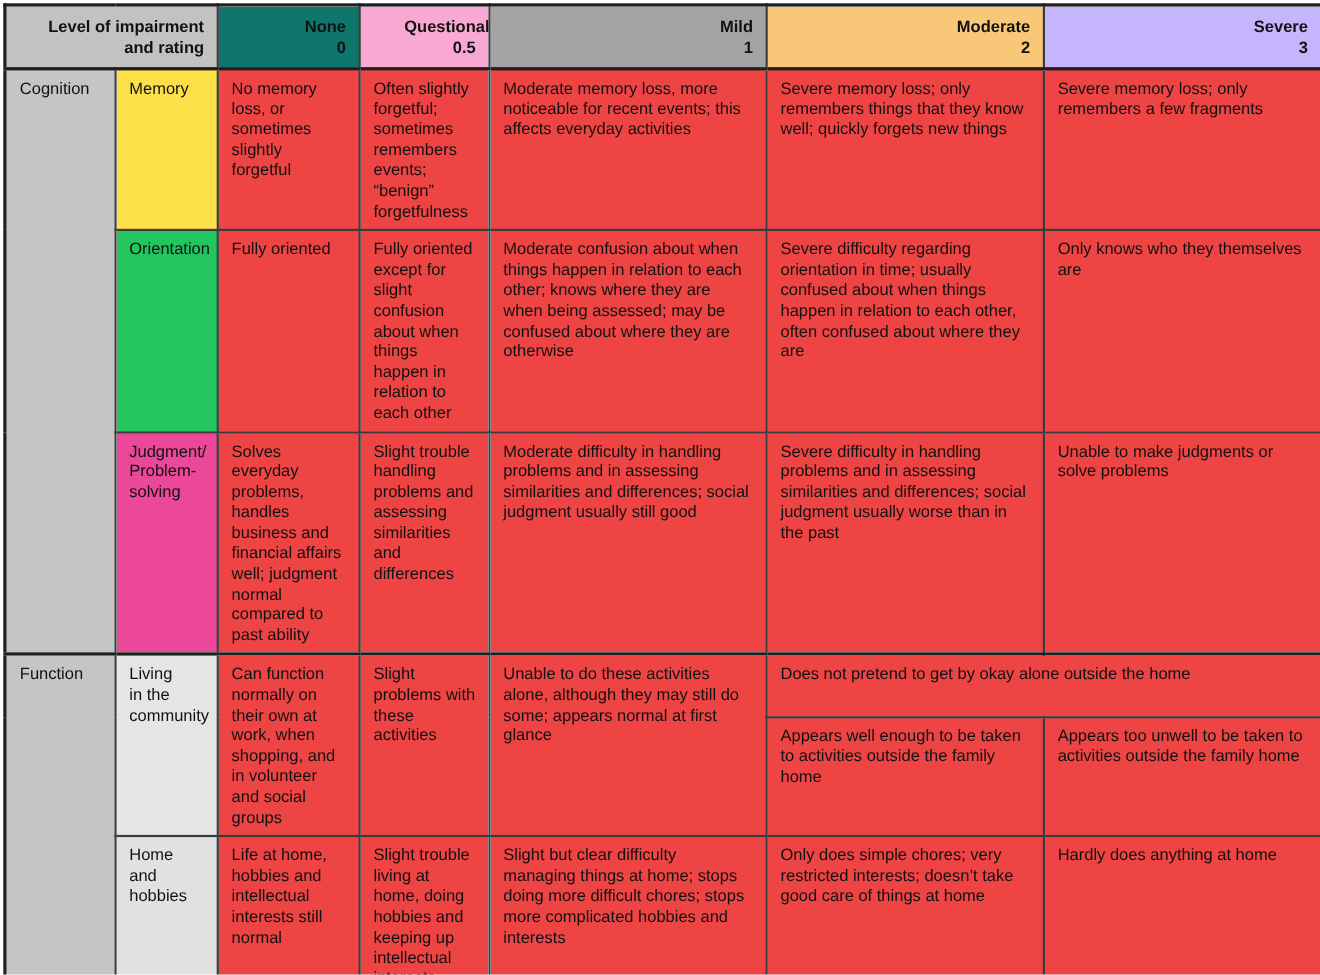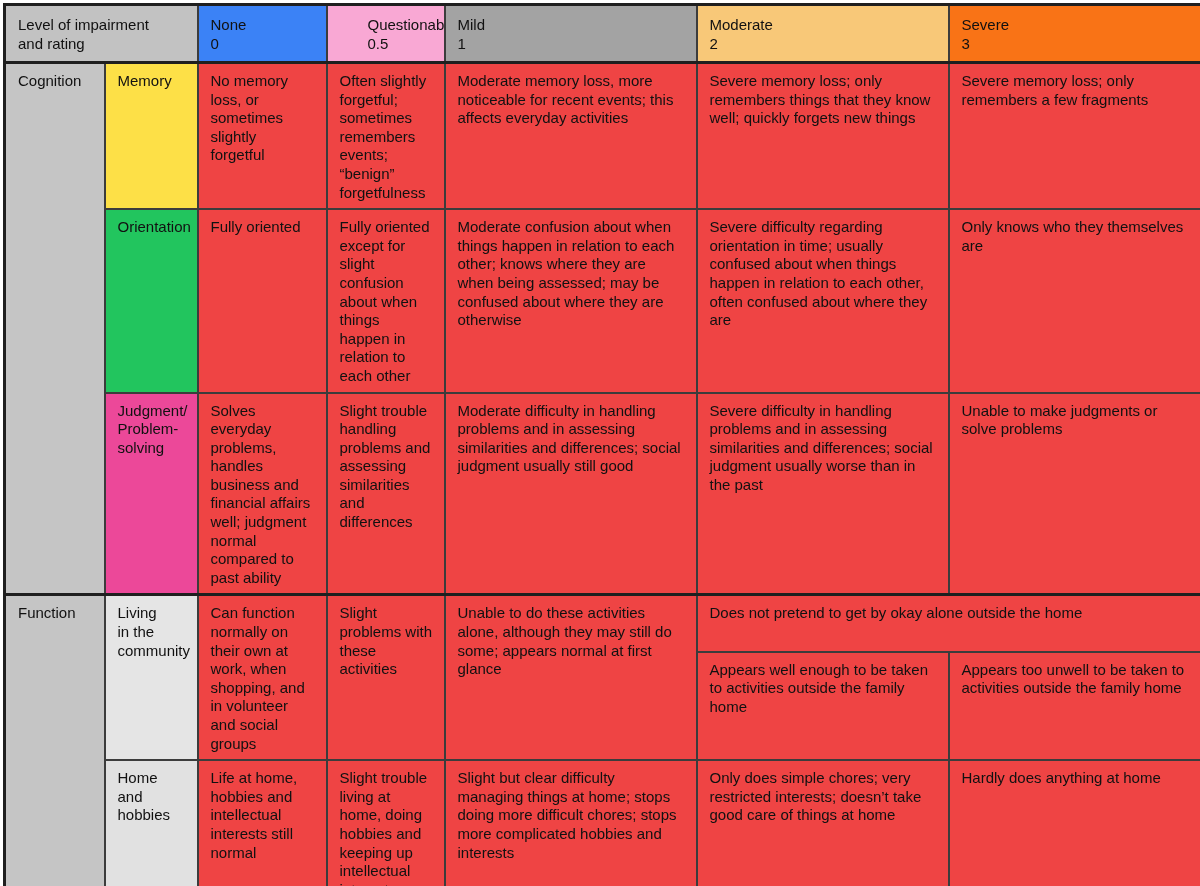--- a/index.html
+++ b/index.html
@@ -30,22 +30,23 @@
     text-align: left;
     padding: 8px 11px 6px 12px;
     line-height: 1.24;
     overflow: hidden;
     box-sizing: border-box;
     font-weight: normal;
   }
   
   tr.hdr th {
     vertical-align: middle;
-    font-weight: normal;
+    font-weight: bold;
     border-bottom: 3px solid #1f1f1f;
+    text-align: right;
   }
   th.corner { white-space: pre-line; }
   
   td.group {
     vertical-align: middle;
     font-weight: bold;
     text-align: left;
     padding-left: 13px;
   }
   
@@ -70,37 +71,37 @@
     <col style="width:118px">
     <col style="width:252px">
     <col style="width:252px">
     <col style="width:253px">
   </colgroup>
 
   <tbody>
         <tr class="hdr" style="height:58px">
     <th class="corner" colspan="2" style="background-color: rgb(194, 194, 194);">Level of impairment
 and rating</th>
-    <th style="background-color: #3b82f6;">
+    <th style="background-color: #0f766e;">
       <div>None</div>
       <div>0</div>
     </th>
     <th style="background-color: #f9a8d4; padding-left: 40px;">
       <div>Questionable</div>
       <div>0.5</div>
     </th>
     <th style="background-color: #a3a3a3;">
       <div>Mild</div>
       <div>1</div>
     </th>
     <th style="background-color: rgb(248, 200, 120);">
       <div>Moderate</div>
       <div>2</div>
     </th>
-    <th style="background-color: #f97316;">
+    <th style="background-color: #c4b5fd;">
       <div>Severe</div>
       <div>3</div>
     </th>
   </tr>
 
   <tr style="height:140px">
     <td class="group" rowspan="3" style="background-color: rgb(197, 197, 197);">Cognition</td>
     <td class="cat" style="background-color: #fde047;">Memory</td>
     <td class="desc">No memory loss, or sometimes slightly forgetful</td>
     <td class="desc">Often slightly forgetful; sometimes remembers events; “benign” forgetfulness</td>

